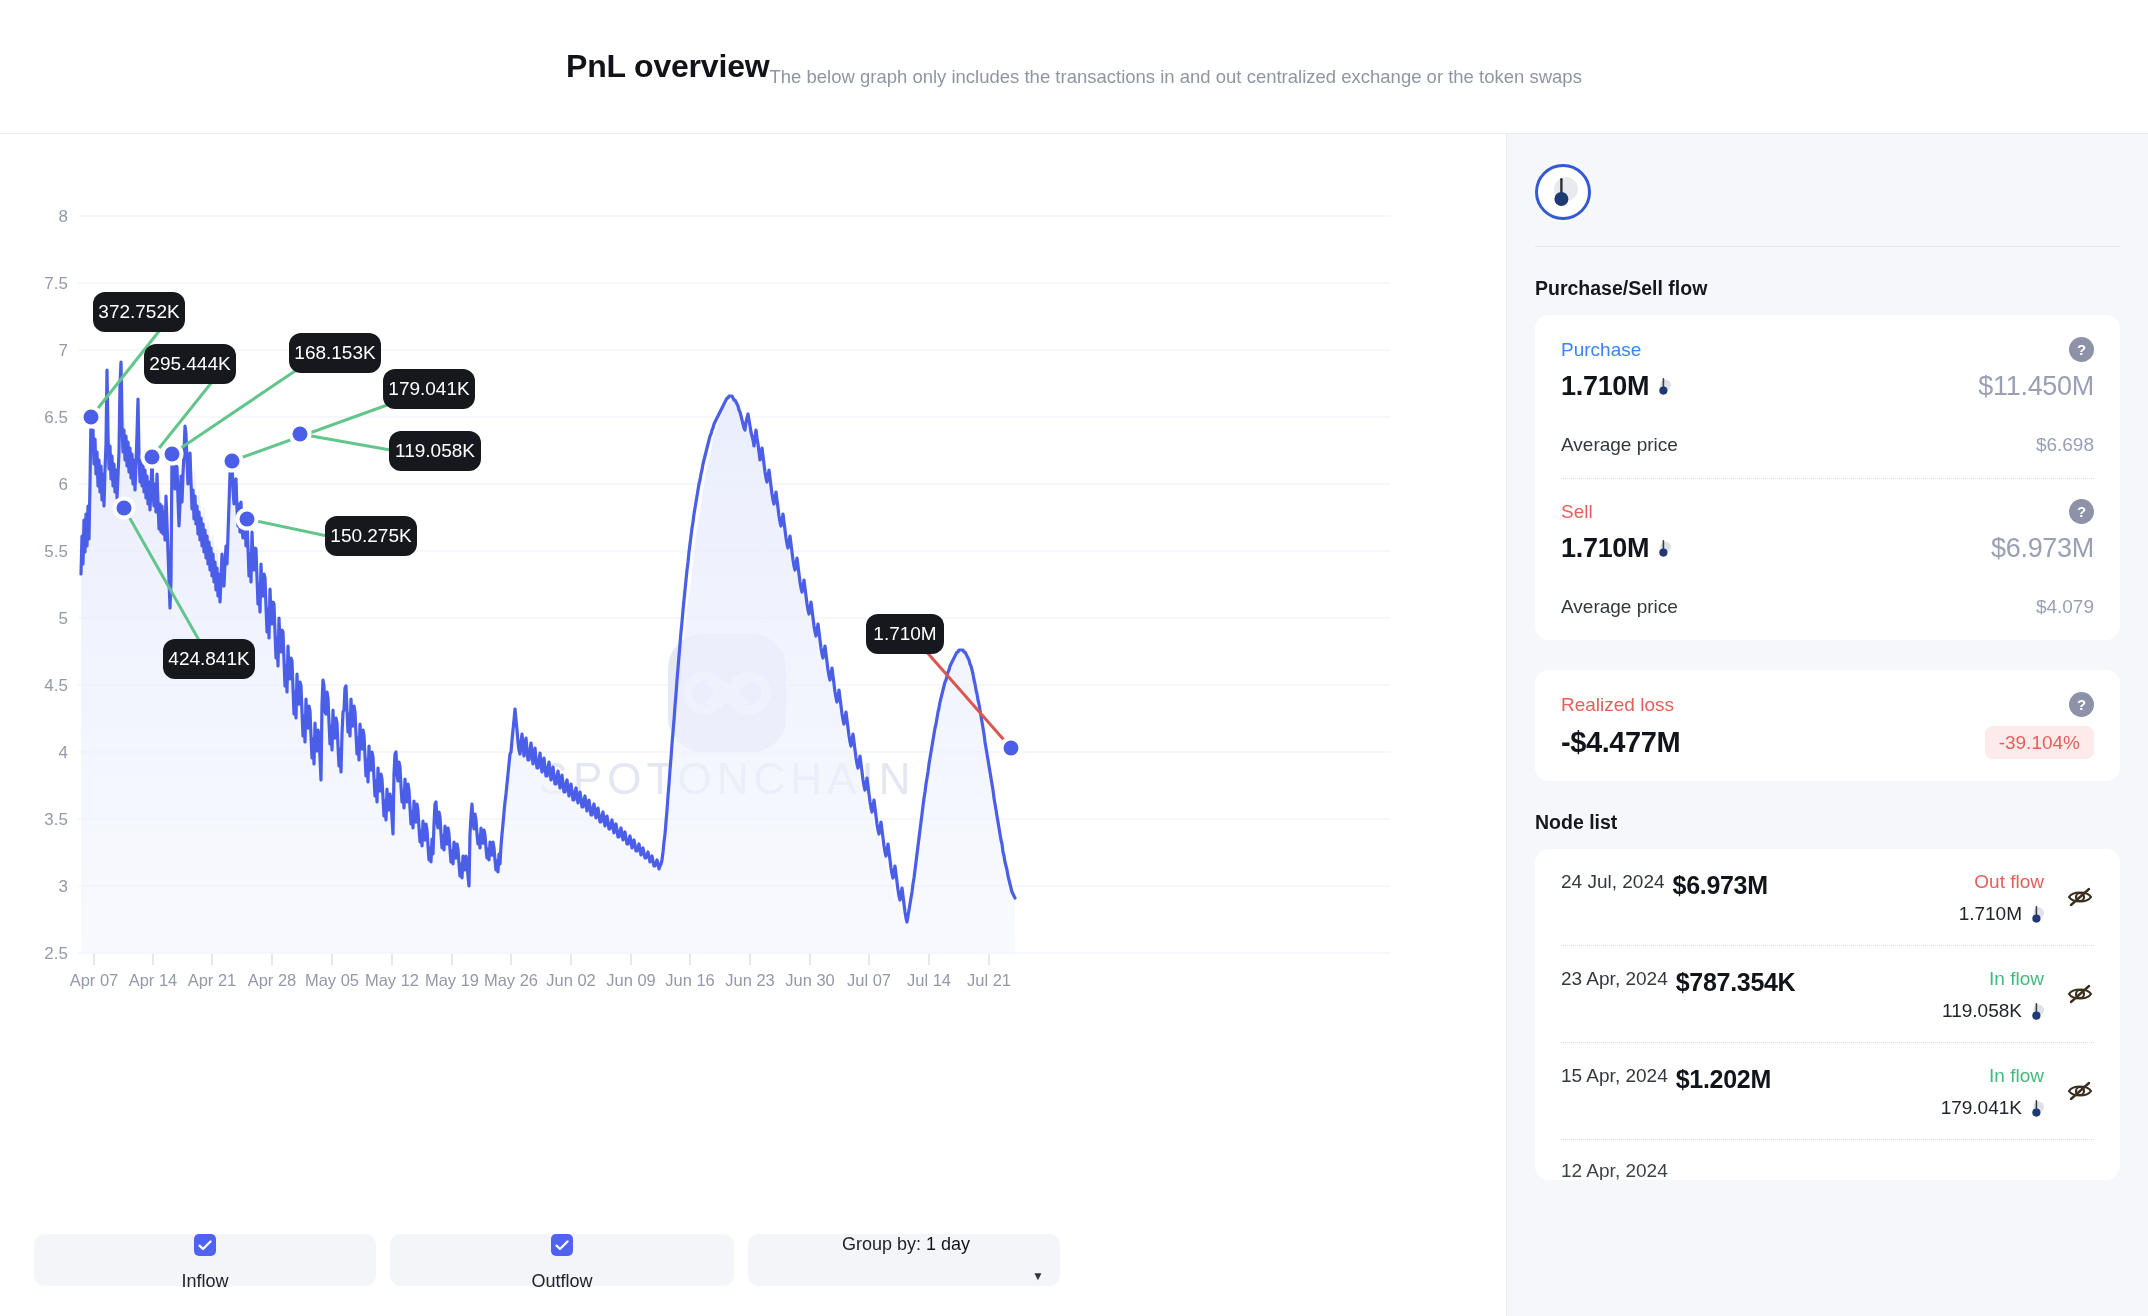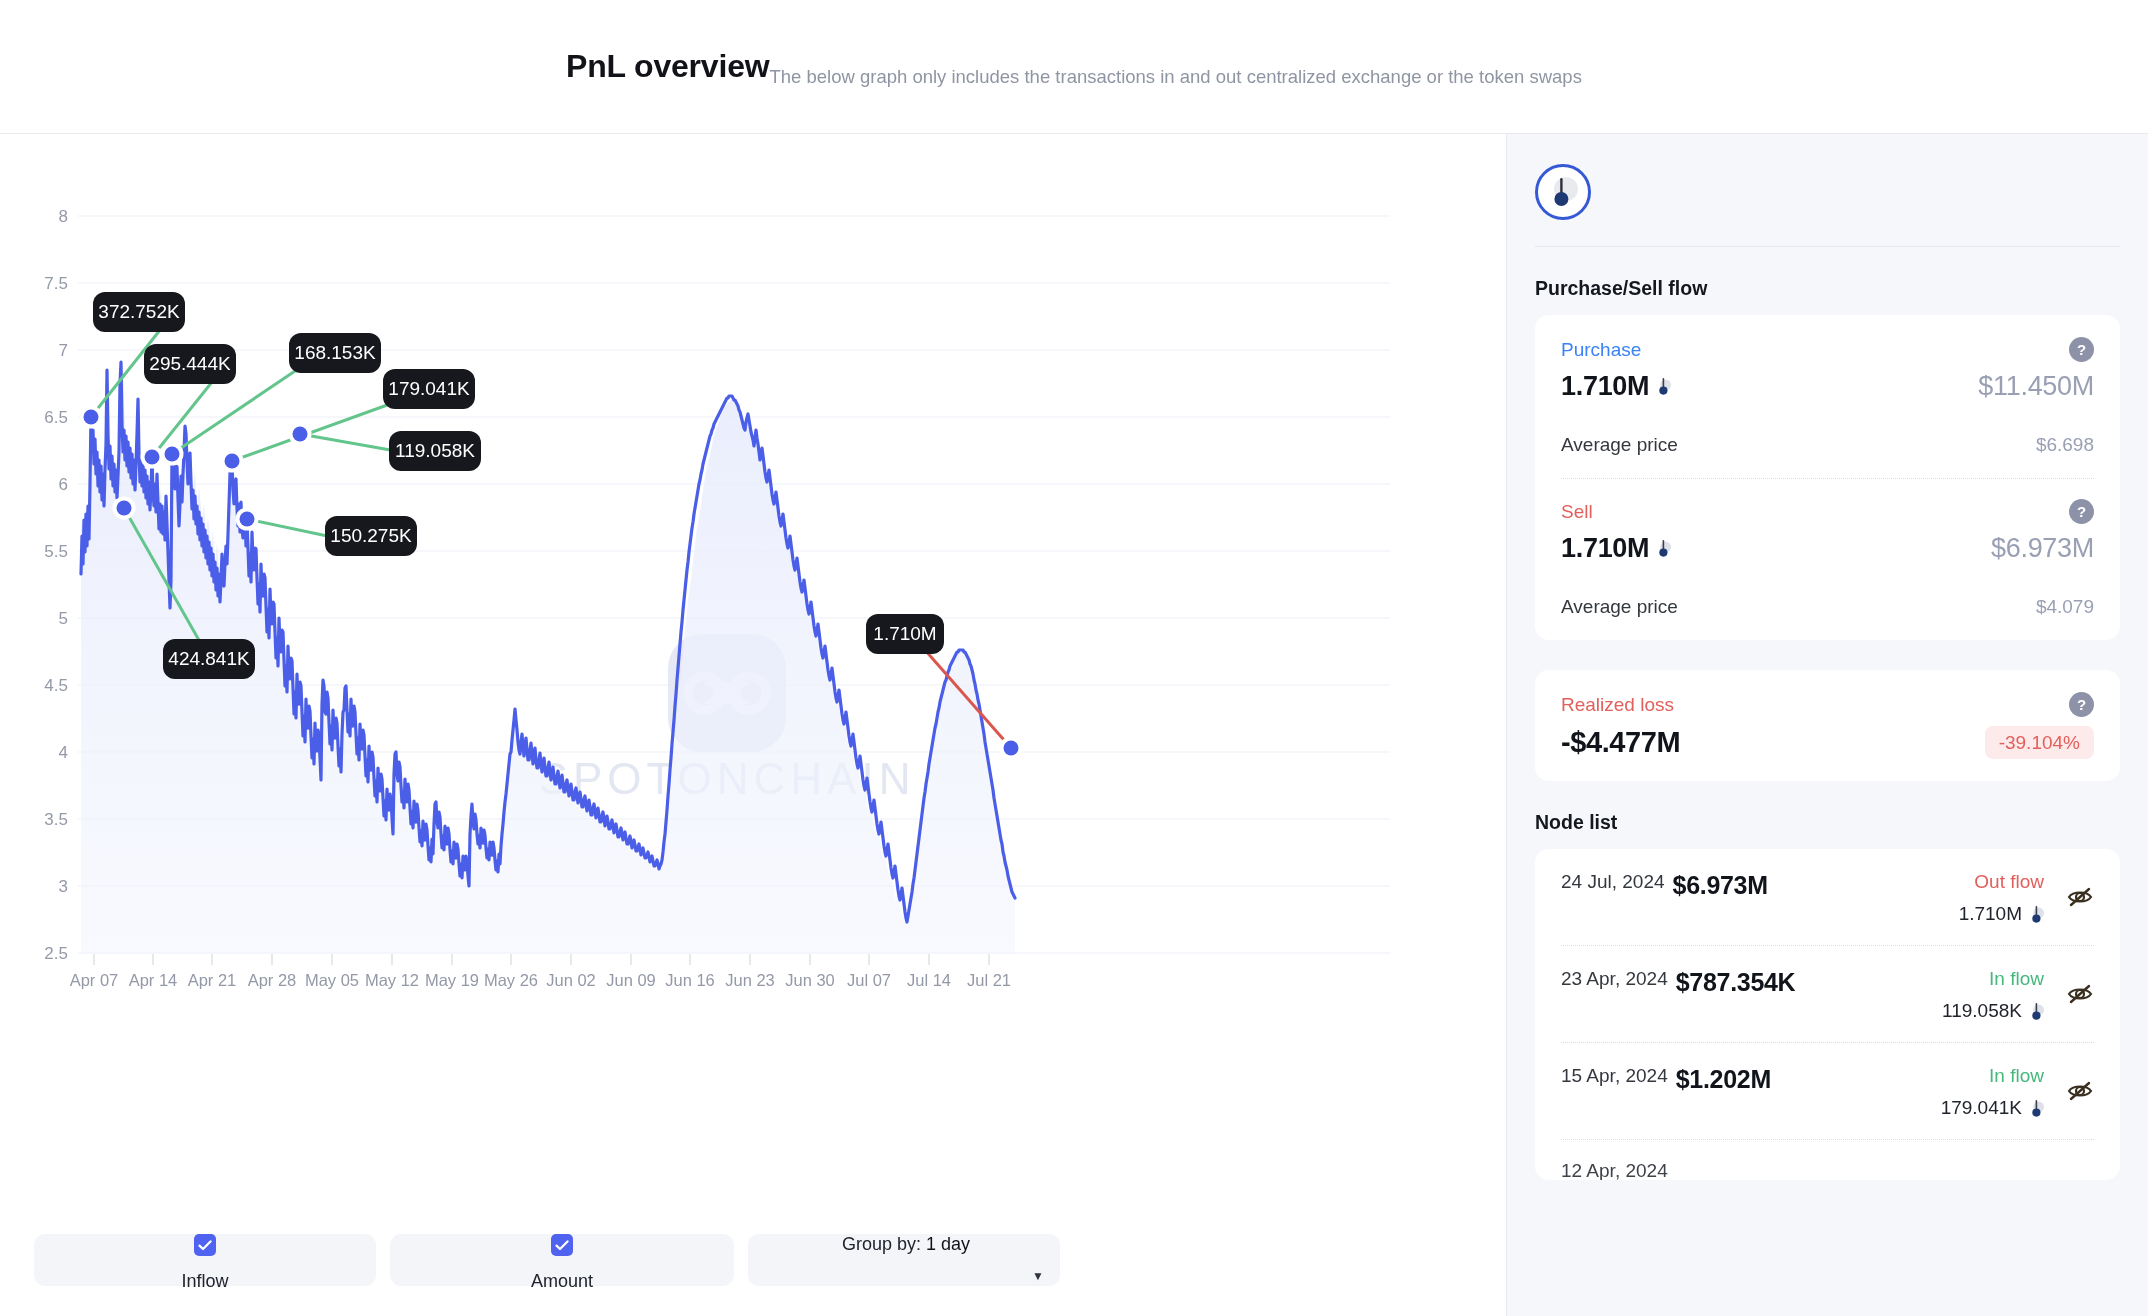--- a/index.html
+++ b/index.html
@@ -361,29 +361,29 @@
       <div class="controls">
         <div class="ctl ctl-inflow">
           <span class="checkbox">
             <svg width="14" height="11" viewBox="0 0 14 11">
               <path d="M1.5 5.6 L5 9 L12.5 1.4" fill="none" stroke="#fff" stroke-width="2.2" stroke-linecap="round" stroke-linejoin="round"></path>
             </svg>
           </span>
           <span class="ctl-label">Inflow</span>
         </div>
 
-
-        <div class="ctl ctl-amount">
+        <div class="ctl ctl-outflow">
           <span class="checkbox">
             <svg width="14" height="11" viewBox="0 0 14 11">
               <path d="M1.5 5.6 L5 9 L12.5 1.4" fill="none" stroke="#fff" stroke-width="2.2" stroke-linecap="round" stroke-linejoin="round"></path>
             </svg>
           </span>
-          <span class="ctl-label">Amount</span>
-        </div>
+          <span class="ctl-label">Outflow</span>
+        </div>
+
 
         <div class="ctl ctl-group">
           <span class="group-label">
             <span>Group by:</span>
             <b>1 day</b>
           </span>
           <span class="caret">▼</span>
         </div>
       </div>
     </div>

